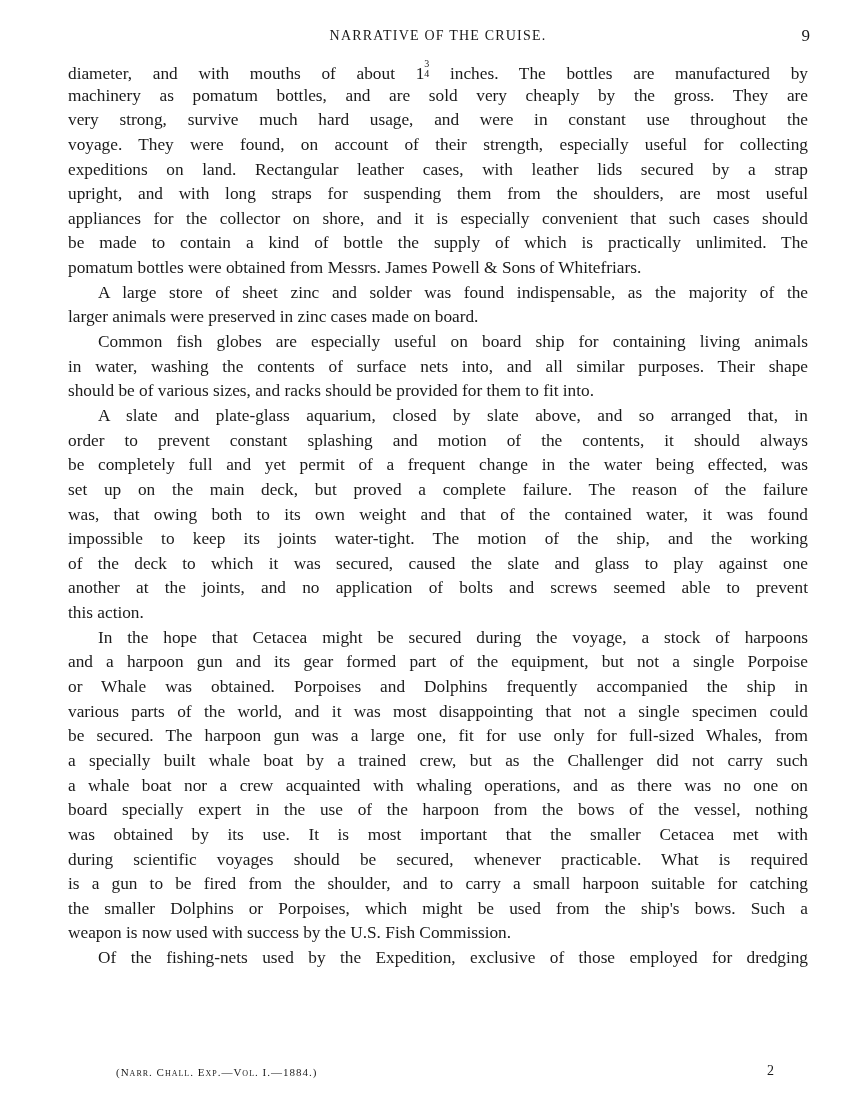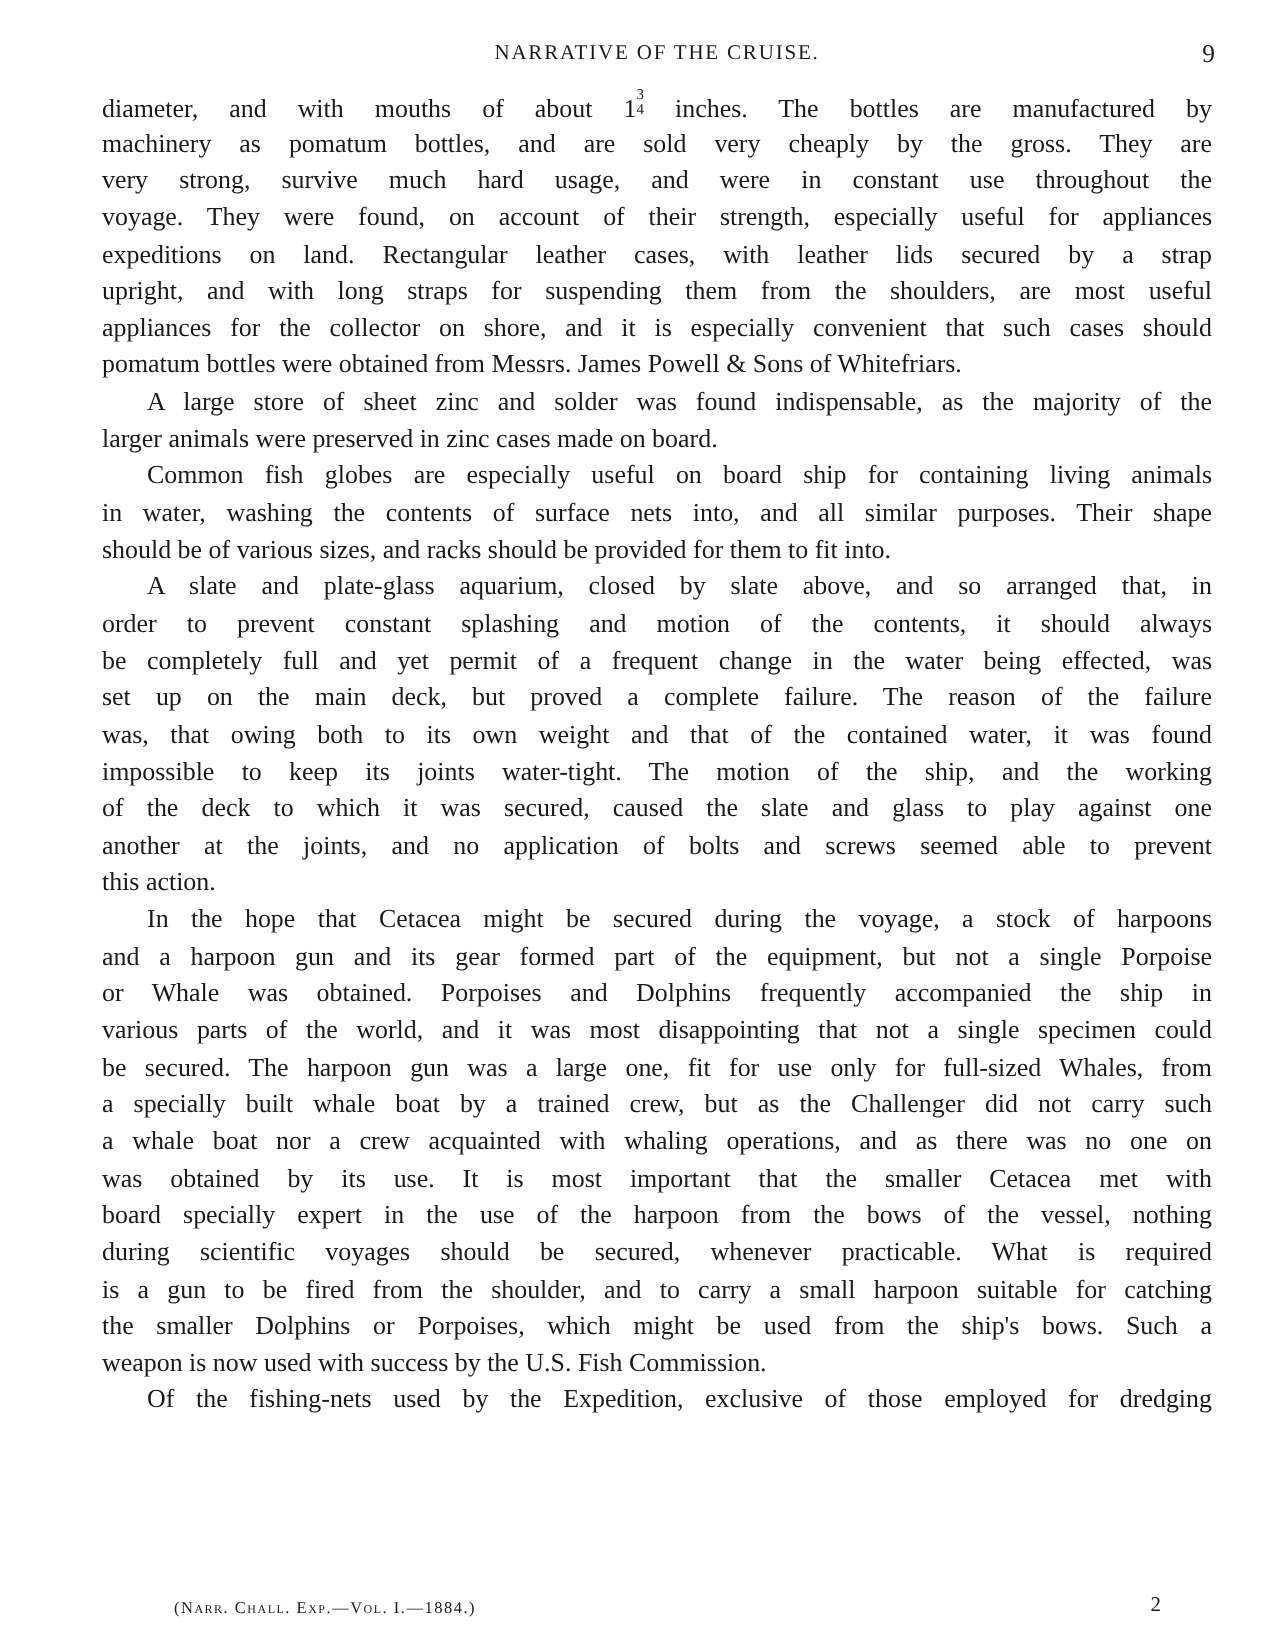--- a/index.html
+++ b/index.html
@@ -100,24 +100,25 @@
   <div class="running-head">
     <div class="running-title">NARRATIVE OF THE CRUISE.</div>
     <div class="page-number">9</div>
   </div>
 
   <div class="body-text">
 
     <span class="line"><span>diameter, and with mouths of about </span><span>1</span><span class="frac"><span>3</span><span>4</span></span><span> inches. The bottles are manufactured by</span></span>
     <span class="line">machinery as pomatum bottles, and are sold very cheaply by the gross. They are</span>
     <span class="line">very strong, survive much hard usage, and were in constant use throughout the</span>
-    <span class="line">voyage. They were found, on account of their strength, especially useful for appliances</span>
+    <span class="line">voyage. They were found, on account of their strength, especially useful for collecting</span>
     <span class="line">expeditions on land. Rectangular leather cases, with leather lids secured by a strap</span>
     <span class="line">upright, and with long straps for suspending them from the shoulders, are most useful</span>
     <span class="line">appliances for the collector on shore, and it is especially convenient that such cases should</span>
+    <span class="line">be made to contain a kind of bottle the supply of which is practically unlimited. The</span>
     <span class="line last">pomatum bottles were obtained from Messrs. James Powell &amp; Sons of Whitefriars.</span>
 
     <span class="line indent">A large store of sheet zinc and solder was found indispensable, as the majority of the</span>
     <span class="line last">larger animals were preserved in zinc cases made on board.</span>
 
     <span class="line indent">Common fish globes are especially useful on board ship for containing living animals</span>
     <span class="line">in water, washing the contents of surface nets into, and all similar purposes. Their shape</span>
     <span class="line last">should be of various sizes, and racks should be provided for them to fit into.</span>
 
     <span class="line indent">A slate and plate-glass aquarium, closed by slate above, and so arranged that, in</span>
@@ -130,22 +131,22 @@
     <span class="line">another at the joints, and no application of bolts and screws seemed able to prevent</span>
     <span class="line last">this action.</span>
 
     <span class="line indent">In the hope that Cetacea might be secured during the voyage, a stock of harpoons</span>
     <span class="line">and a harpoon gun and its gear formed part of the equipment, but not a single Porpoise</span>
     <span class="line">or Whale was obtained. Porpoises and Dolphins frequently accompanied the ship in</span>
     <span class="line">various parts of the world, and it was most disappointing that not a single specimen could</span>
     <span class="line">be secured. The harpoon gun was a large one, fit for use only for full-sized Whales, from</span>
     <span class="line">a specially built whale boat by a trained crew, but as the Challenger did not carry such</span>
     <span class="line">a whale boat nor a crew acquainted with whaling operations, and as there was no one on</span>
+    <span class="line">board specially expert in the use of the harpoon from the bows of the vessel, nothing</span>
     <span class="line">was obtained by its use. It is most important that the smaller Cetacea met with</span>
-    <span class="line">board specially expert in the use of the harpoon from the bows of the vessel, nothing</span>
     <span class="line">during scientific voyages should be secured, whenever practicable. What is required</span>
     <span class="line">is a gun to be fired from the shoulder, and to carry a small harpoon suitable for catching</span>
     <span class="line">the smaller Dolphins or Porpoises, which might be used from the ship's bows. Such a</span>
     <span class="line last">weapon is now used with success by the U.S. Fish Commission.</span>
 
     <span class="line indent">Of the fishing-nets used by the Expedition, exclusive of those employed for dredging</span>
   </div>
 
   <div class="signature-line">
     <div class="signature-left">(Narr. Chall. Exp.—Vol. I.—1884.)</div>

